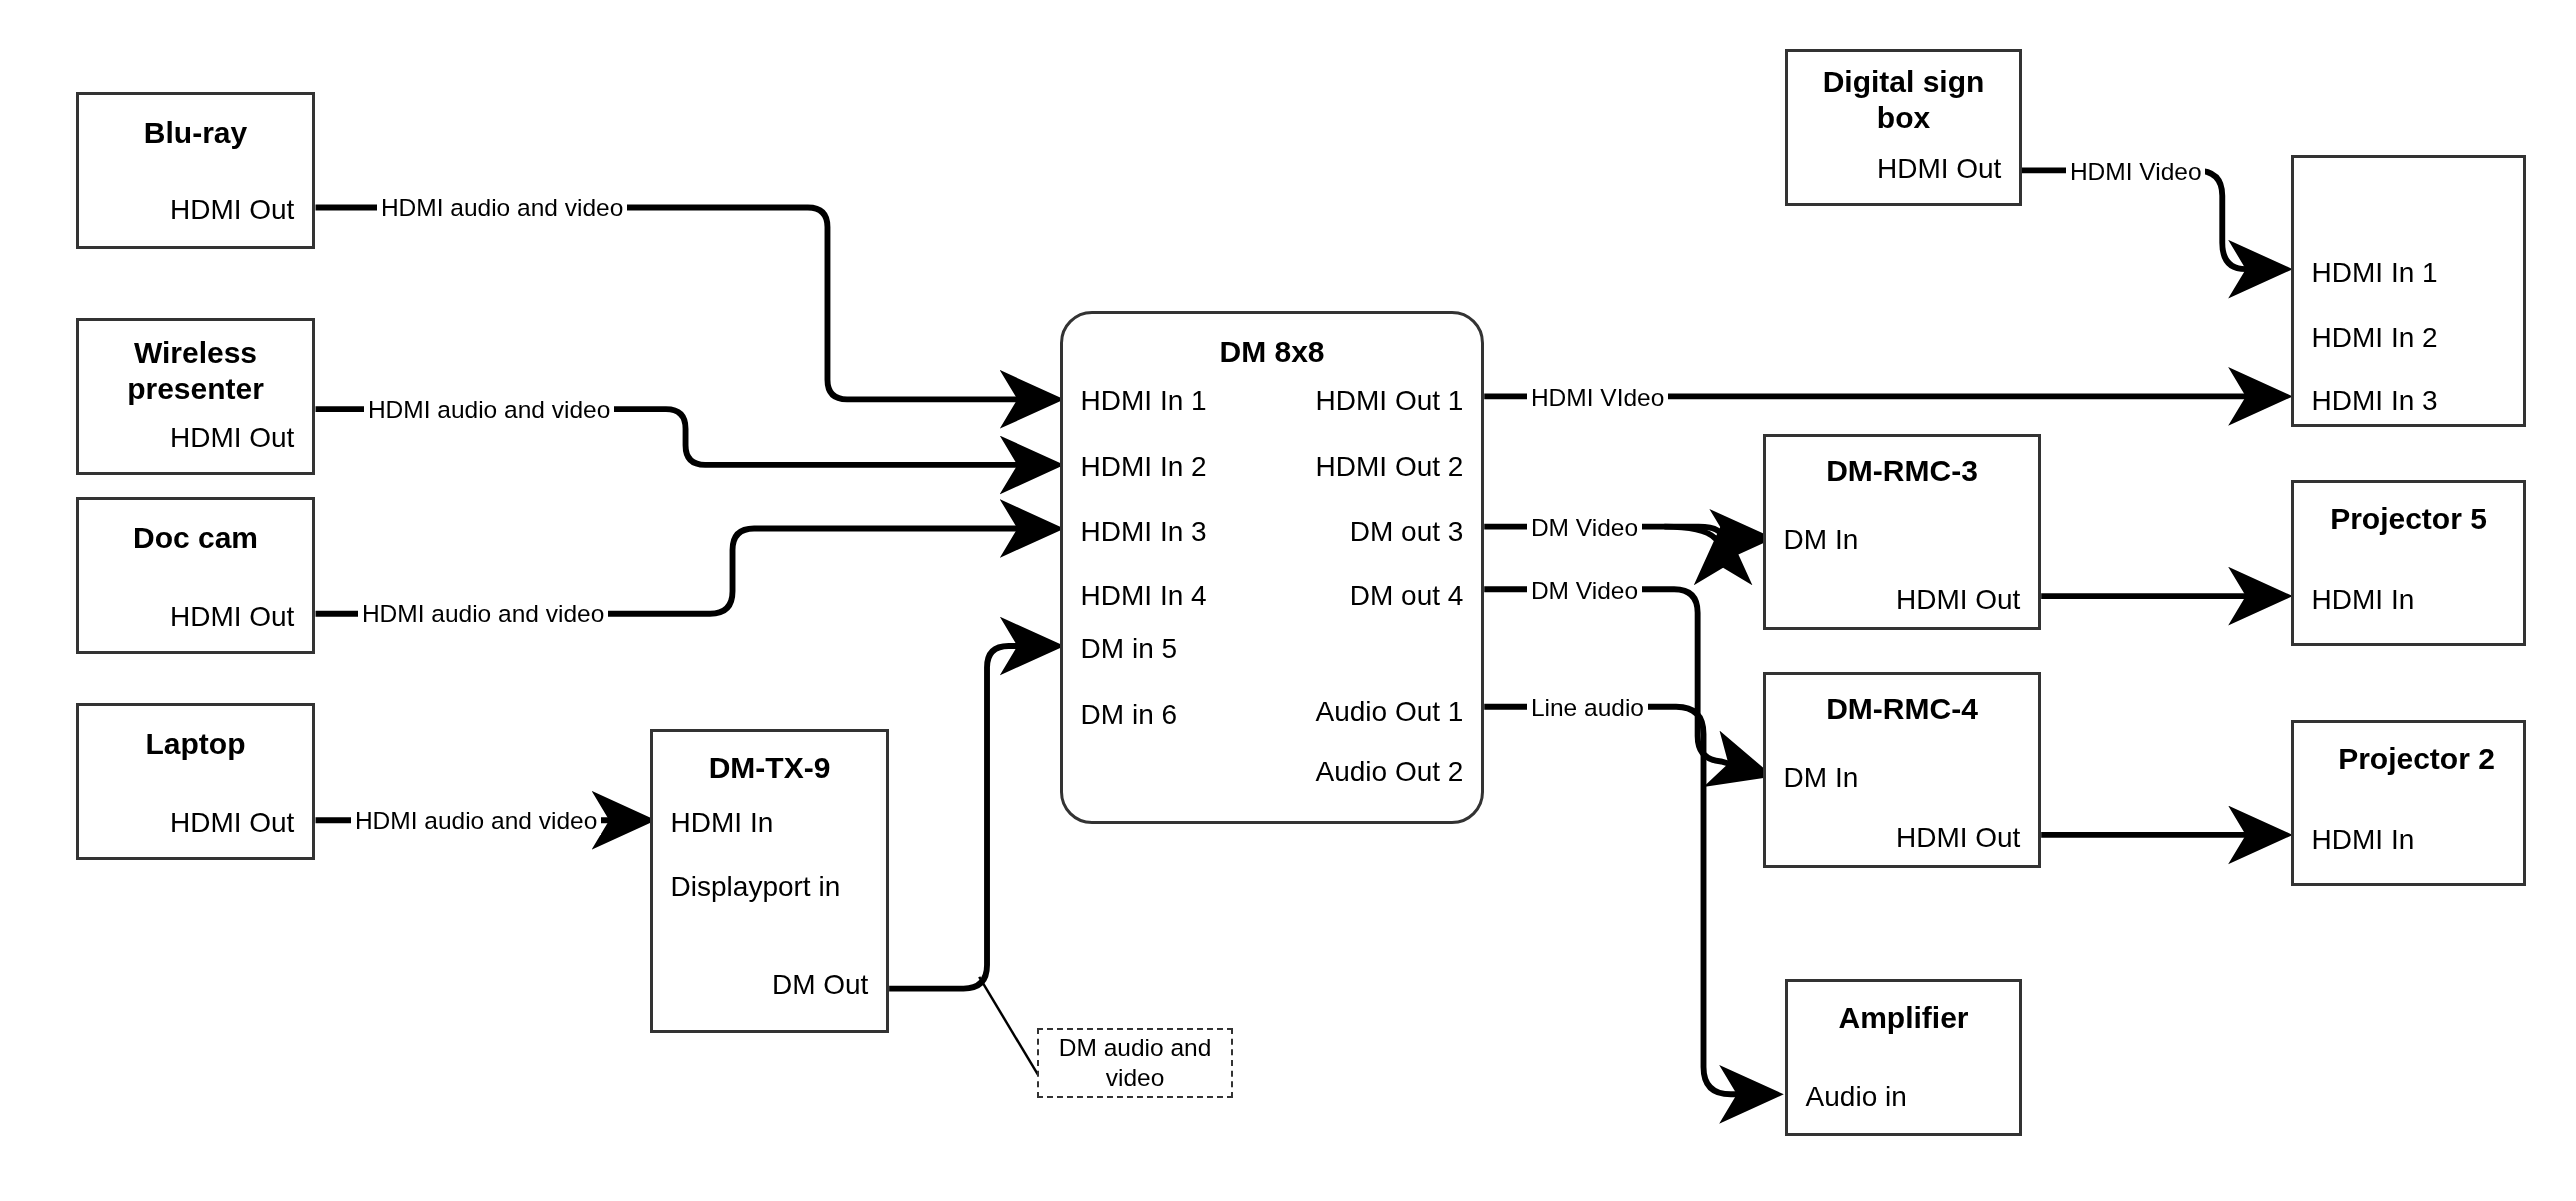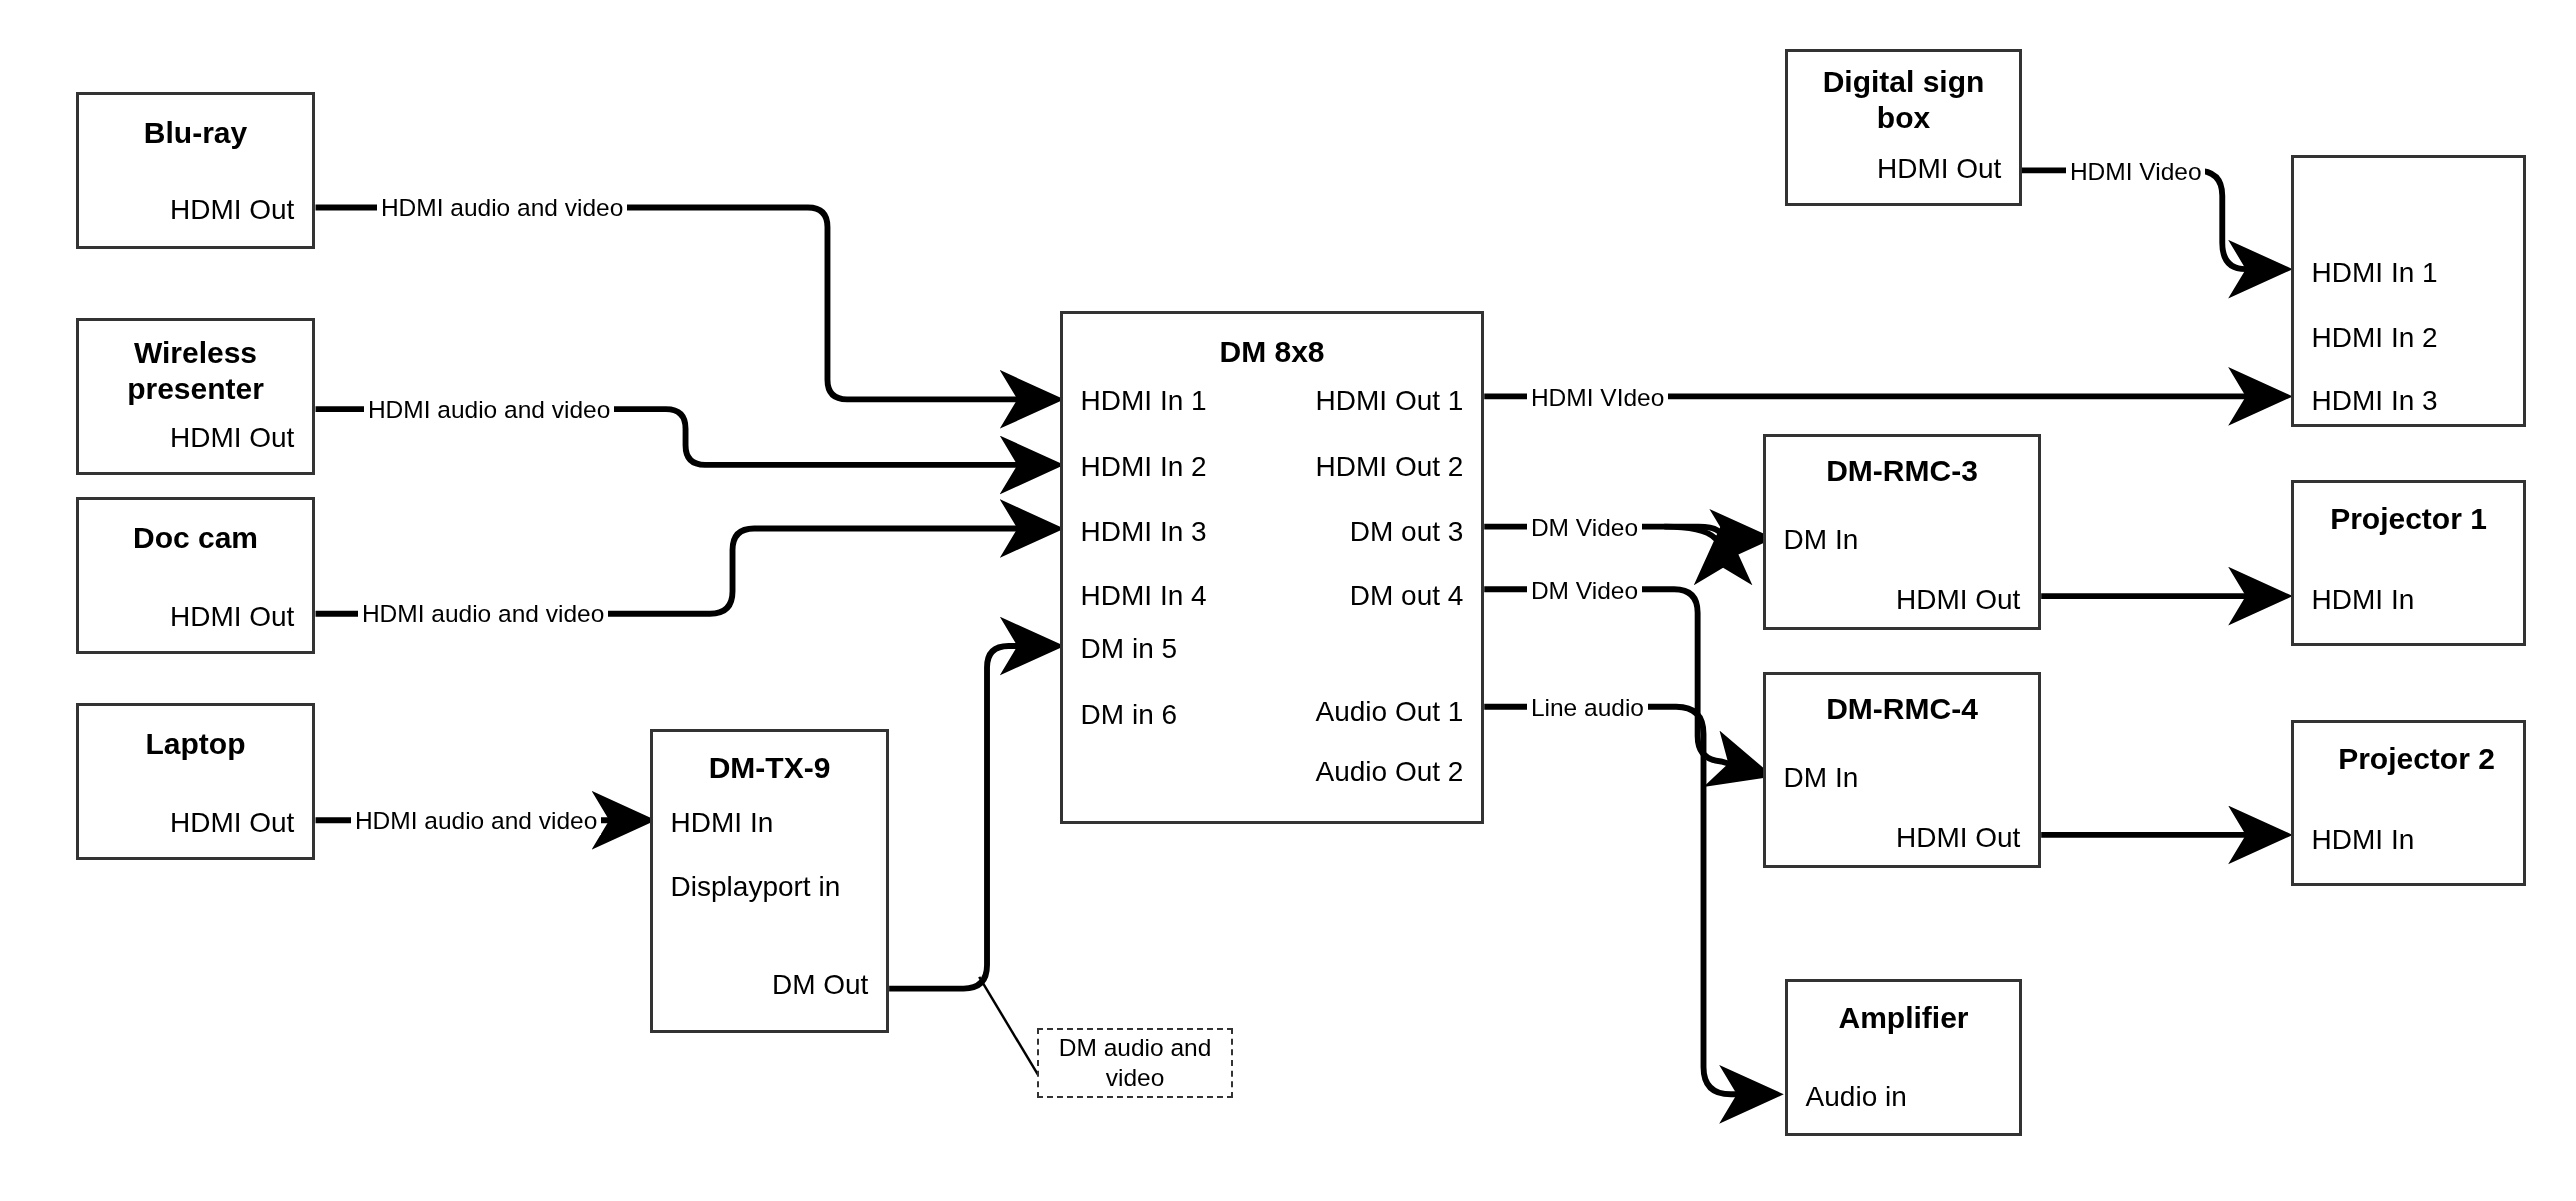--- a/index.html
+++ b/index.html
@@ -132,21 +132,21 @@
     <div class="port right" style="top:100px;">HDMI Out</div>
   </div>
 
   <div class="node" style="left:650px; top:729px; width:239px; height:304px;">
     <div class="title" style="top:17.6px;">DM-TX-9</div>
     <div class="port left" style="top:74px;">HDMI In</div>
     <div class="port left" style="top:138px;">Displayport in</div>
     <div class="port right" style="top:236px;">DM Out</div>
   </div>
 
-  <div class="node" style="left:1060px; top:311px; width:424px; height:513px;">
+  <div class="node" style="left:1060px; top:311px; width:424px; height:513px;border-radius:32px;">
     <div class="title" style="top:19.6px;">DM 8x8</div>
     <div class="port left" style="top:70px;">HDMI In 1</div>
     <div class="port left" style="top:136px;">HDMI In 2</div>
     <div class="port left" style="top:201px;">HDMI In 3</div>
     <div class="port left" style="top:265px;">HDMI In 4</div>
     <div class="port left" style="top:318px;">DM in 5</div>
     <div class="port left" style="top:384px;">DM in 6</div>
 
     <div class="port right" style="top:70px;">HDMI Out 1</div>
     <div class="port right" style="top:136px;">HDMI Out 2</div>
@@ -174,21 +174,21 @@
     <div class="port right" style="top:146px;">HDMI Out</div>
   </div>
 
   <div class="node" style="left:1763px; top:672px; width:278px; height:196px;">
     <div class="title" style="top:15.7px;">DM-RMC-4</div>
     <div class="port left" style="top:86px;">DM In</div>
     <div class="port right" style="top:146px;">HDMI Out</div>
   </div>
 
   <div class="node" style="left:2291px; top:480px; width:235px; height:166px;">
-    <div class="title" style="top:17.6px;">Projector 1</div>
+    <div class="title" style="top:17.6px;">Projector 5</div>
     <div class="port left" style="top:100px;">HDMI In</div>
   </div>
 
   <div class="node" style="left:2291px; top:720px; width:235px; height:166px;">
     <div class="title" style="top:17.6px;margin-left:16px;">Projector 2</div>
     <div class="port left" style="top:100px;">HDMI In</div>
   </div>
 
   <div class="node" style="left:1785px; top:979px; width:237px; height:157px;">
     <div class="title" style="top:17.6px;">Amplifier</div>

